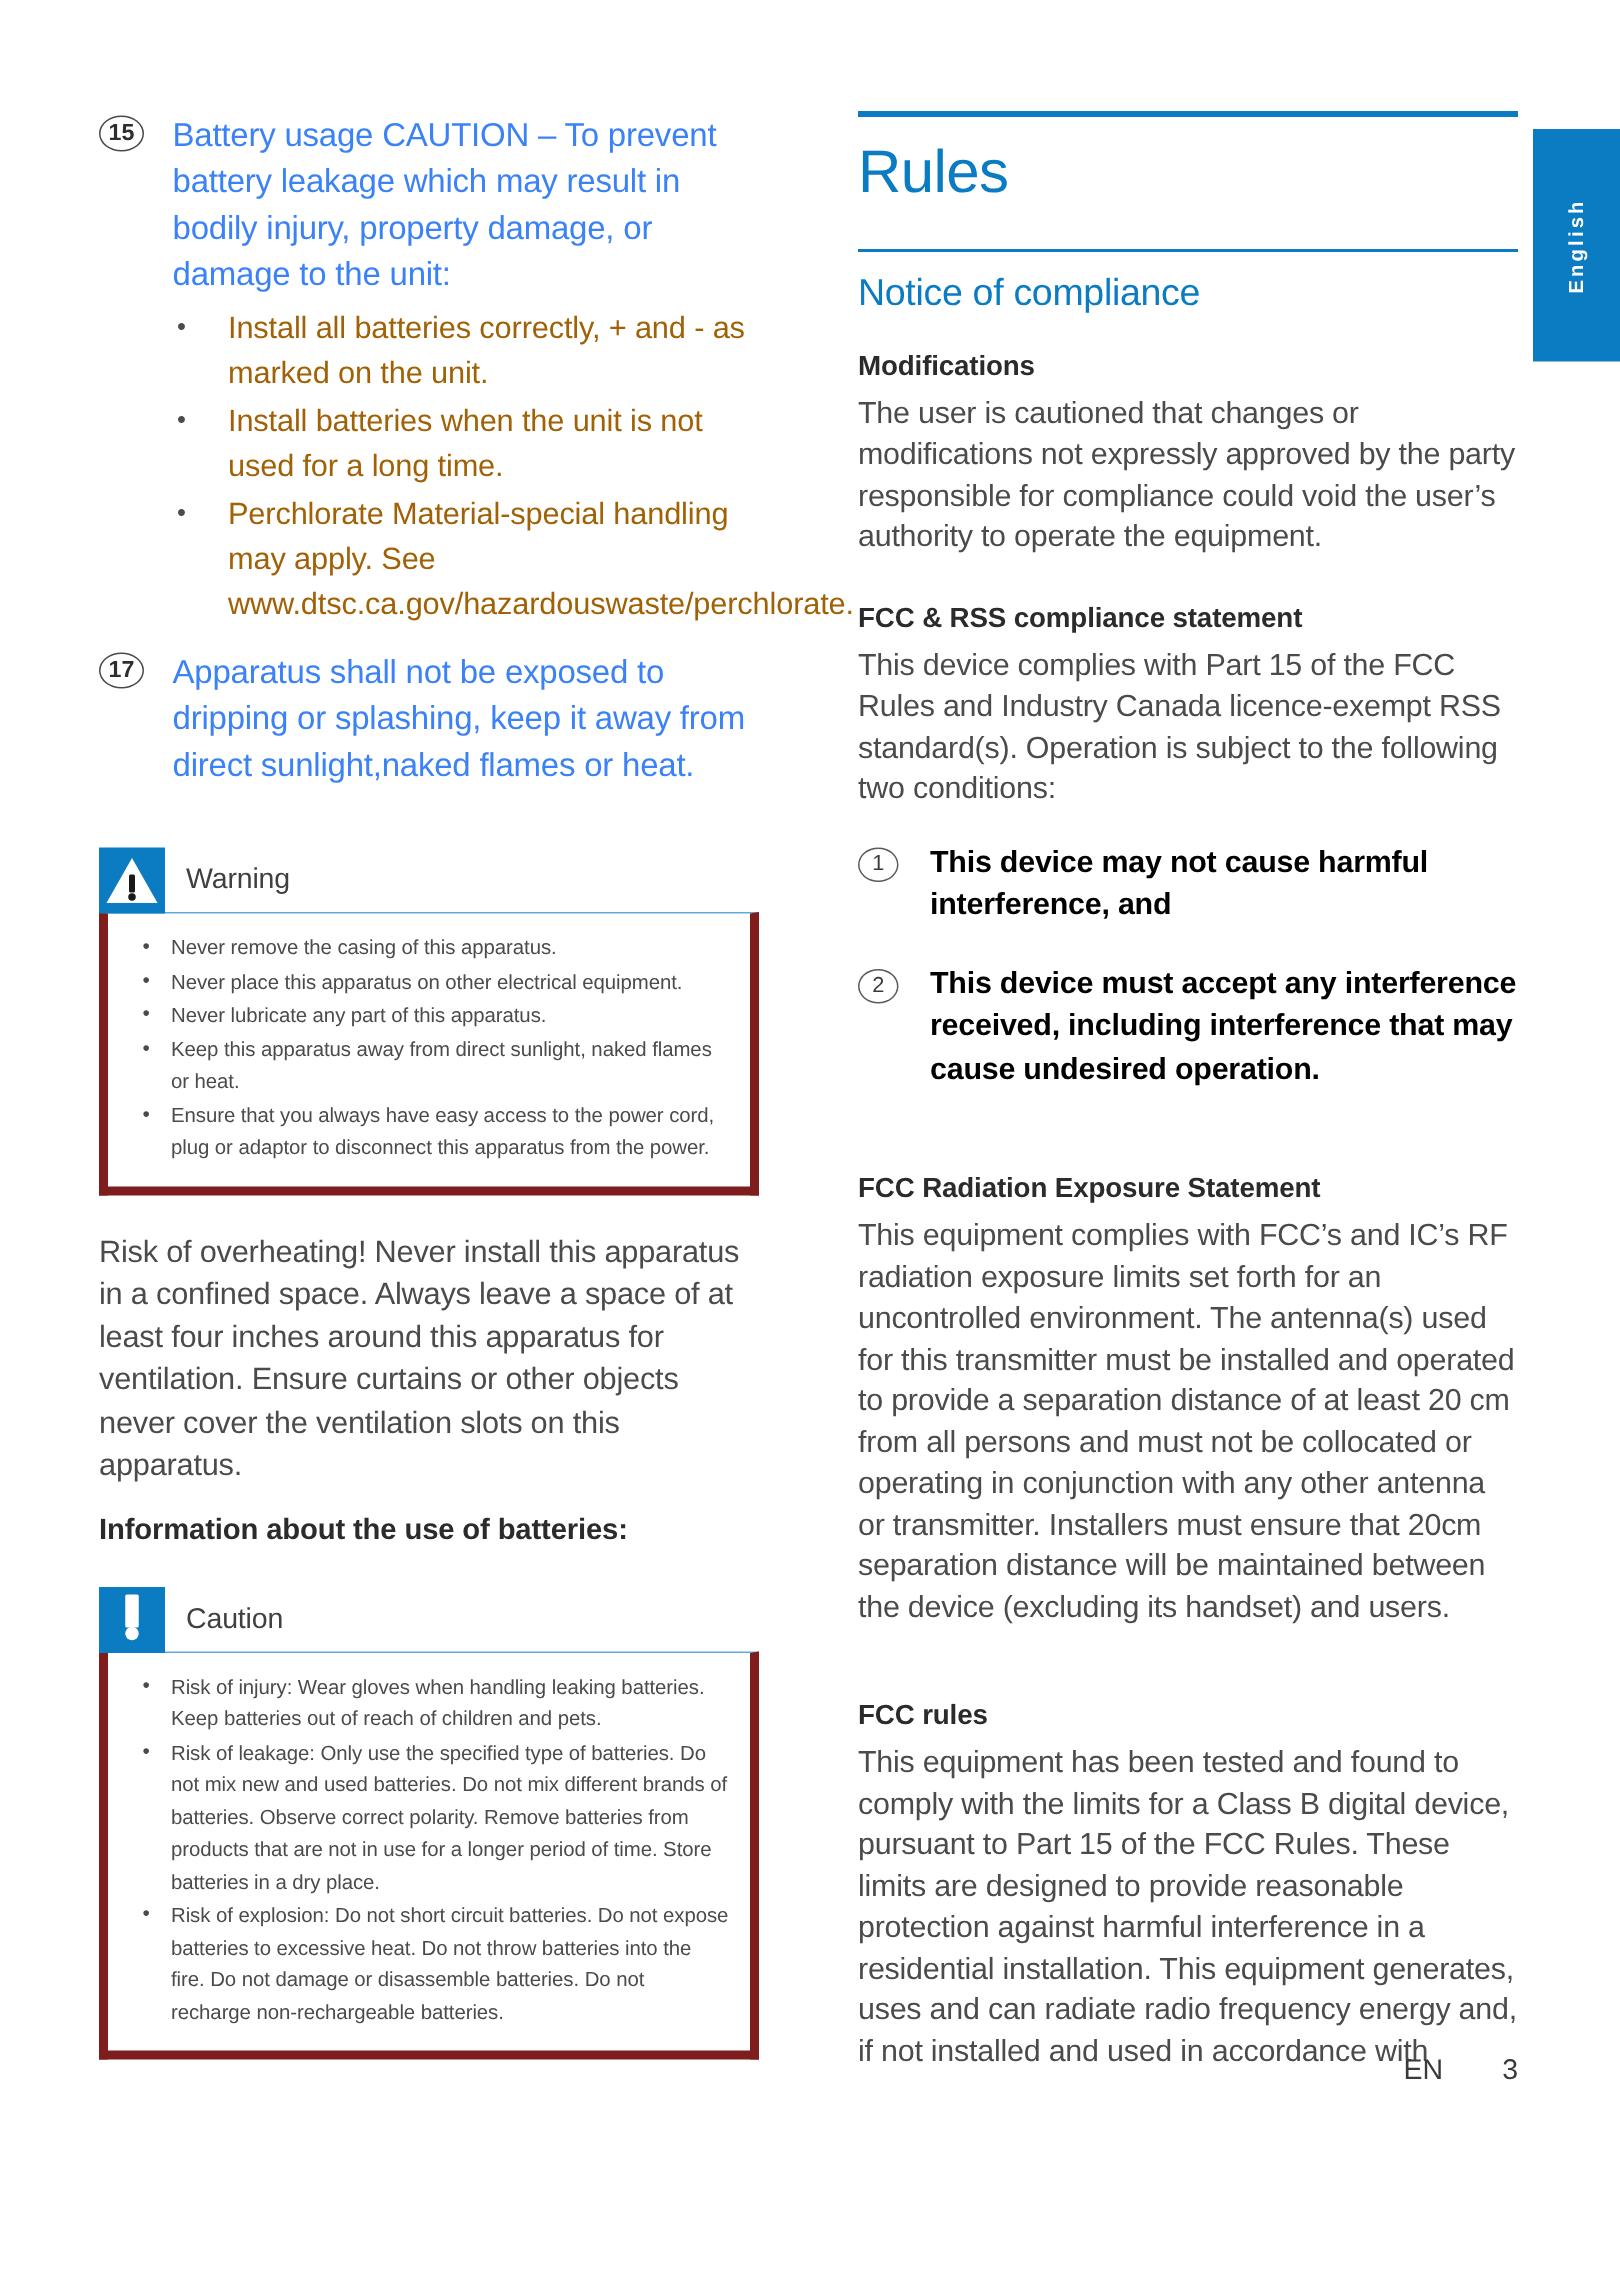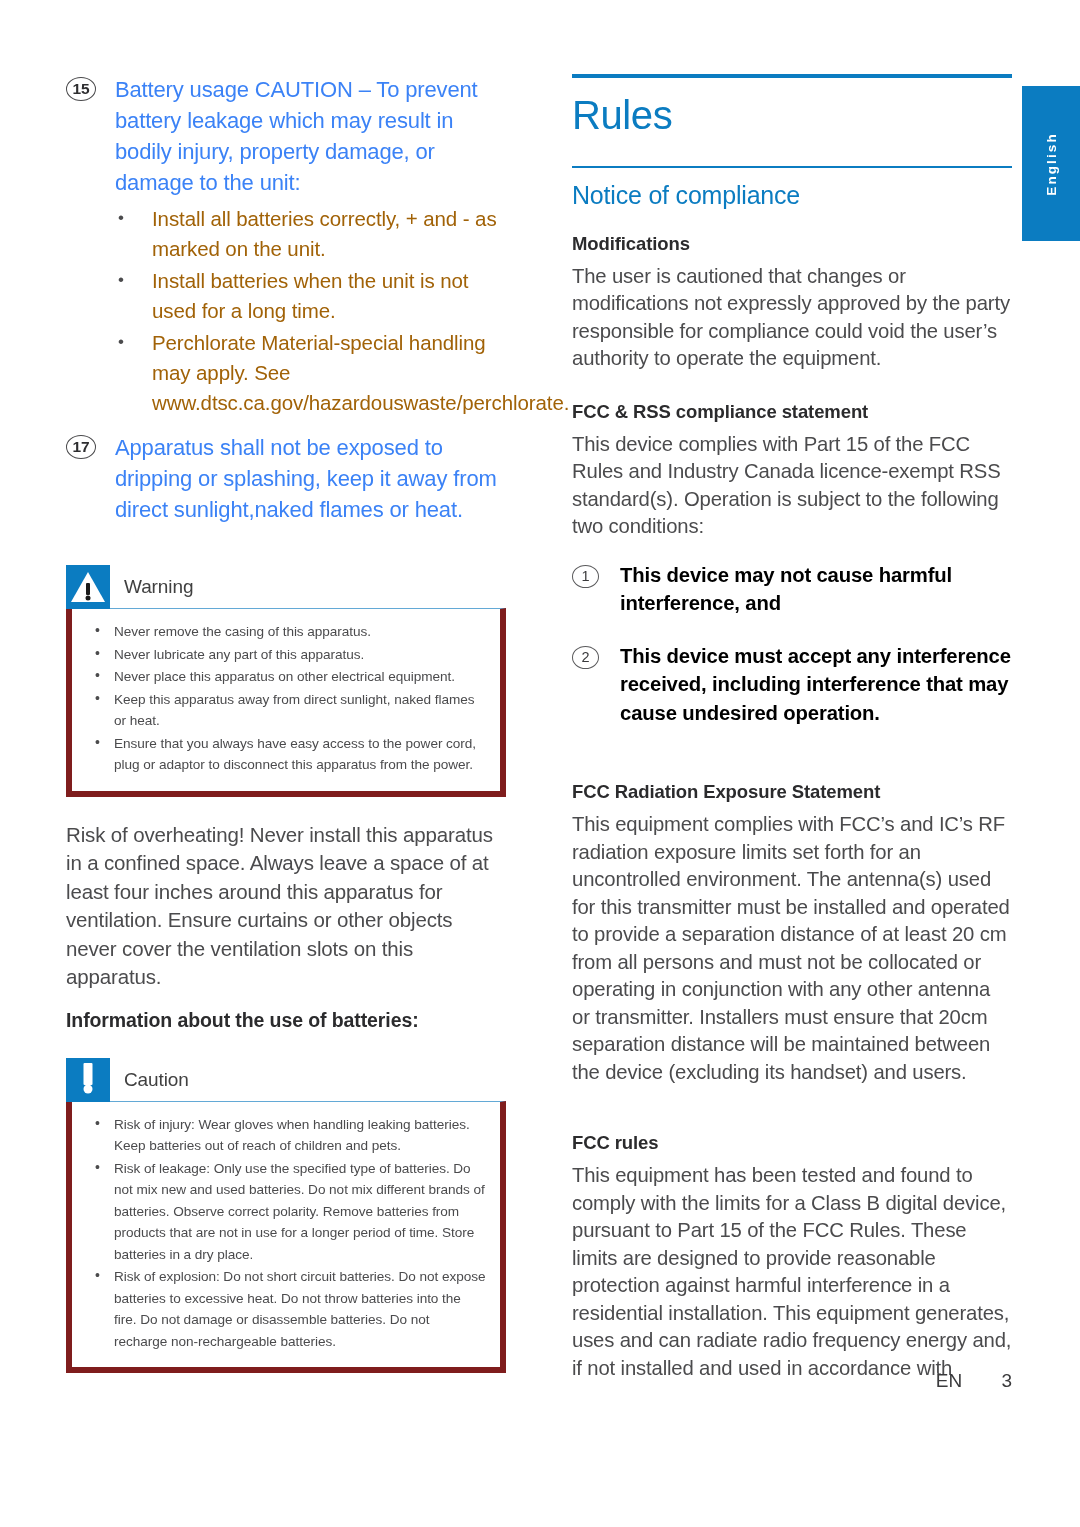--- a/index.html
+++ b/index.html
@@ -351,22 +351,22 @@
         <div class="notebox-icon">
           <span class="icon-tri"></span>
           <span class="icon-tri-bang"></span>
           <span class="icon-tri-dot"></span>
         </div>
         <div class="notebox-title">Warning</div>
       </div>
       <div class="notebox-body">
         <ul>
           <li>Never remove the casing of this apparatus.</li>
+          <li>Never place this apparatus on other electrical equipment.</li>
           <li>Never lubricate any part of this apparatus.</li>
-          <li>Never place this apparatus on other electrical equipment.</li>
           <li>Keep this apparatus away from direct sunlight, naked flames or heat.</li>
           <li>Ensure that you always have easy access to the power cord, plug or adaptor to disconnect this apparatus from the power.</li>
         </ul>
       </div>
     </div>
 
     <p class="body-para">Risk of overheating! Never install this apparatus in a confined space. Always leave a space of at least four inches around this apparatus for ventilation. Ensure curtains or other objects never cover the ventilation slots on this apparatus.</p>
 
     <p class="subhead-bold">Information about the use of batteries:</p>
 

